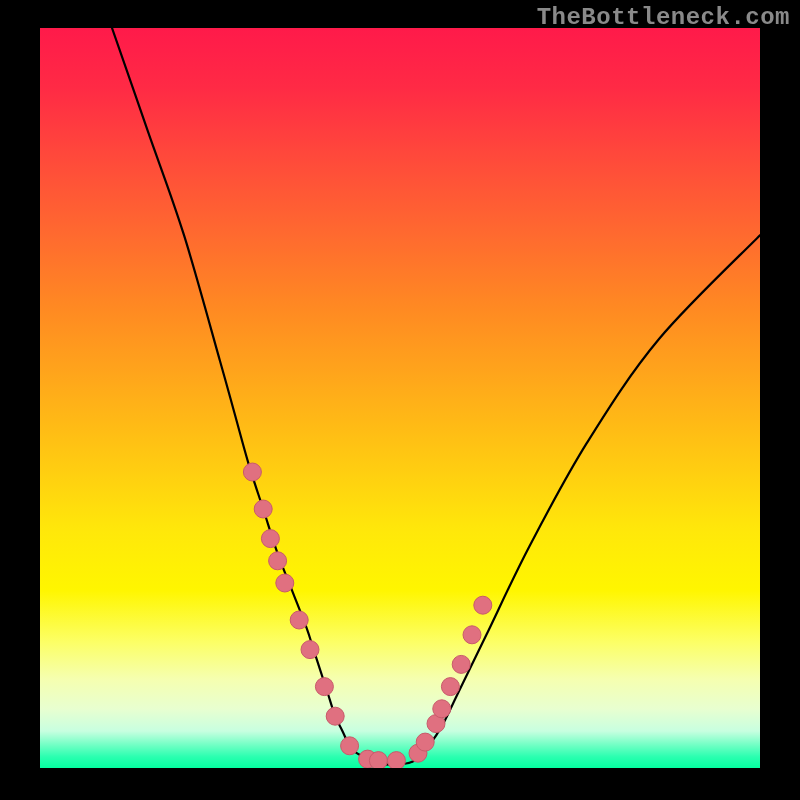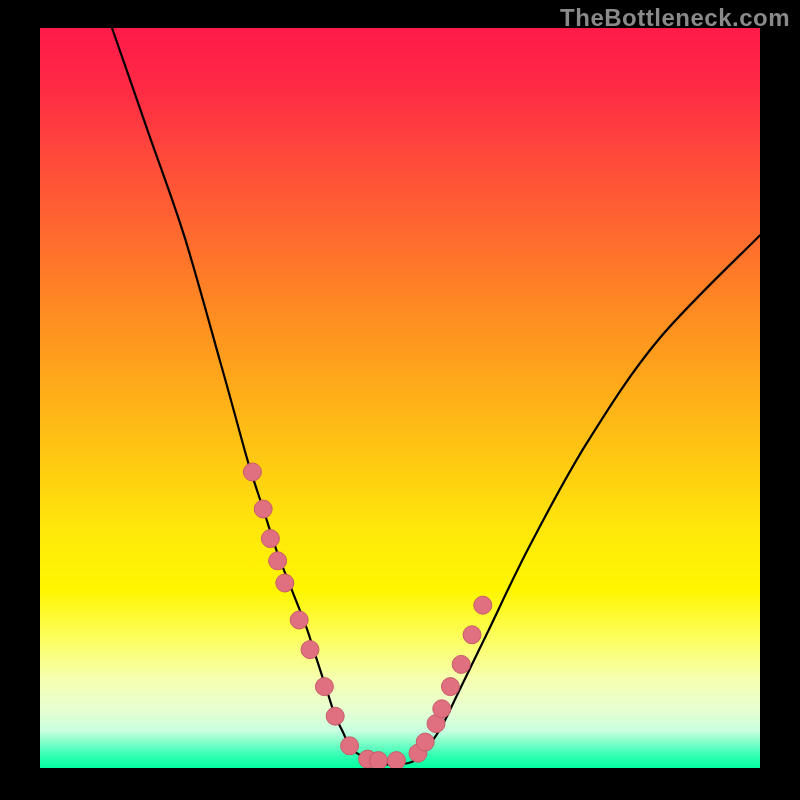--- a/index.html
+++ b/index.html
@@ -38,21 +38,21 @@
       #c8ffe0 95%,
       #6cffc3 97%,
       #2affb0 98.5%,
       #05ffa0 100%
     );
   }
   .watermark {
     position: absolute;
     top: 4px;
     right: 10px;
-    font-family: Liberation Sans, sans-serif;
+    font-family: Liberation Mono, monospace;
     font-size: 24px;
     font-weight: 600;
     color: #8a8a8a;
     letter-spacing: 0.5px;
     user-select: none;
   }
   svg.curve {
     position: absolute;
     left: 0;
     top: 0;

